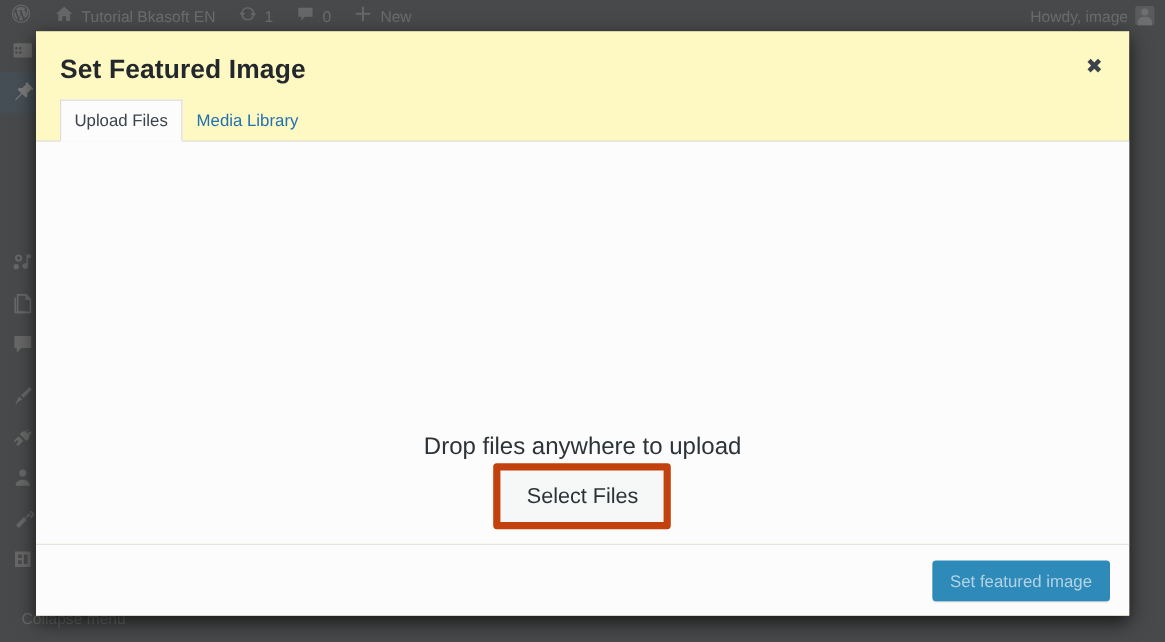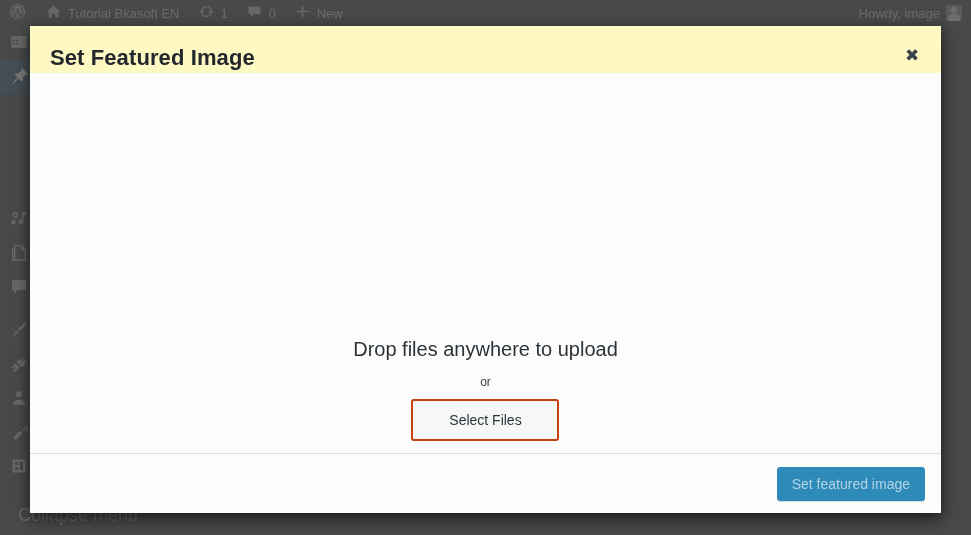--- a/index.html
+++ b/index.html
@@ -59,21 +59,21 @@
   .menu-item .mi-icon { width: 20px; height: 20px; fill: #a7aaad; flex: none; }
   .menu-item.current .mi-icon { fill: #ffffff; }
   .menu-sep { height: 9px; }
   .submenu-item {
     padding: 5px 8px 5px 36px; color: #b0b5b9; font-size: 13px;
   }
   .submenu-item.current { color: #fff; font-weight: 600; }
   .collapse-item {
     position: absolute; bottom: 6px; left: 0; width: 160px;
     display: flex; align-items: center; gap: 9px;
-    padding: 0 8px 0 9px; height: 28px; color: #a7aaad; font-size: 18px;
+    padding: 0 8px 0 9px; height: 28px; color: #a7aaad; font-size: 13px;
   }
 
   
   .modal-backdrop {
     position: absolute; inset: 0;
     background: rgba(85,85,85,0.78);
     z-index: 5;
   }
 
   
@@ -144,23 +144,23 @@
   }
   .uploader-or {
     font-size: 12px; color: #3c434a;
     margin: 12px 0 10px 0;
   }
   .select-files-btn {
     display: inline-block;
     min-width: 148px;
     padding: 11px 14px;
     background: #f6f7f7;
-    border: 2px solid #c2410c;
+    border: 6px solid #c2410c;
     border-radius: 3px;
-    color: #2c3338; font-size: 14px;
+    color: #2c3338; font-size: 18px;
     cursor: pointer;
     font-family: "Liberation Sans", sans-serif;
   }
   .max-size {
     margin-top: 26px;
     font-size: 12px; color: #50575e;
   }
 
   .modal-footer {
     flex: none;
@@ -348,25 +348,28 @@
 
   <div class="modal-backdrop"></div>
 
   <div class="media-modal">
 
     <div class="modal-title-bar">
       <div class="modal-title">Set Featured Image</div>
       <button class="modal-close">✖</button>
     </div>
 
+    <div class="modal-tabs">
+      <button class="modal-tab active">Upload Files</button>
+      <button class="modal-tab">Media Library</button>
+    </div>
 
     <div class="modal-body">
       <div class="uploader">
         <div class="uploader-headline">Drop files anywhere to upload</div>
-        <div class="uploader-or">or</div>
         <button class="select-files-btn">Select Files</button>
       </div>
     </div>
 
     <div class="modal-footer">
       <button class="primary-btn">Set featured image</button>
     </div>
   </div>
 
 </div>

